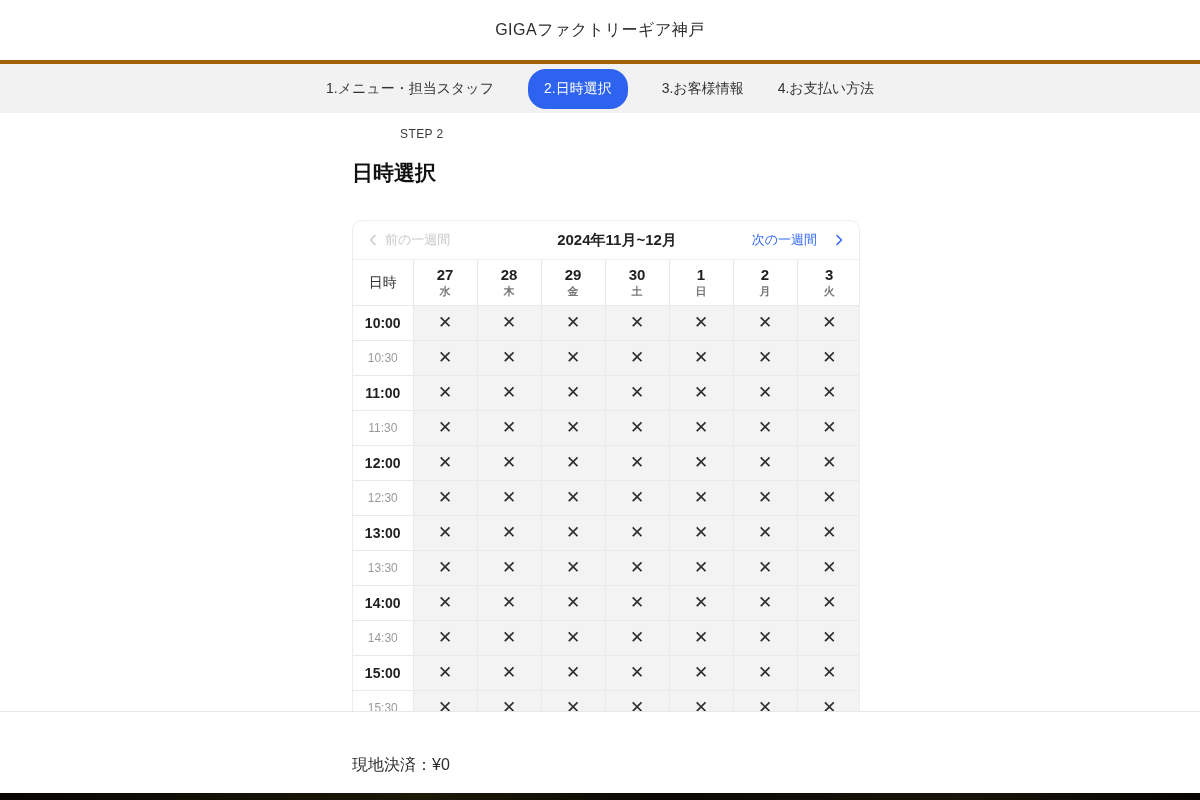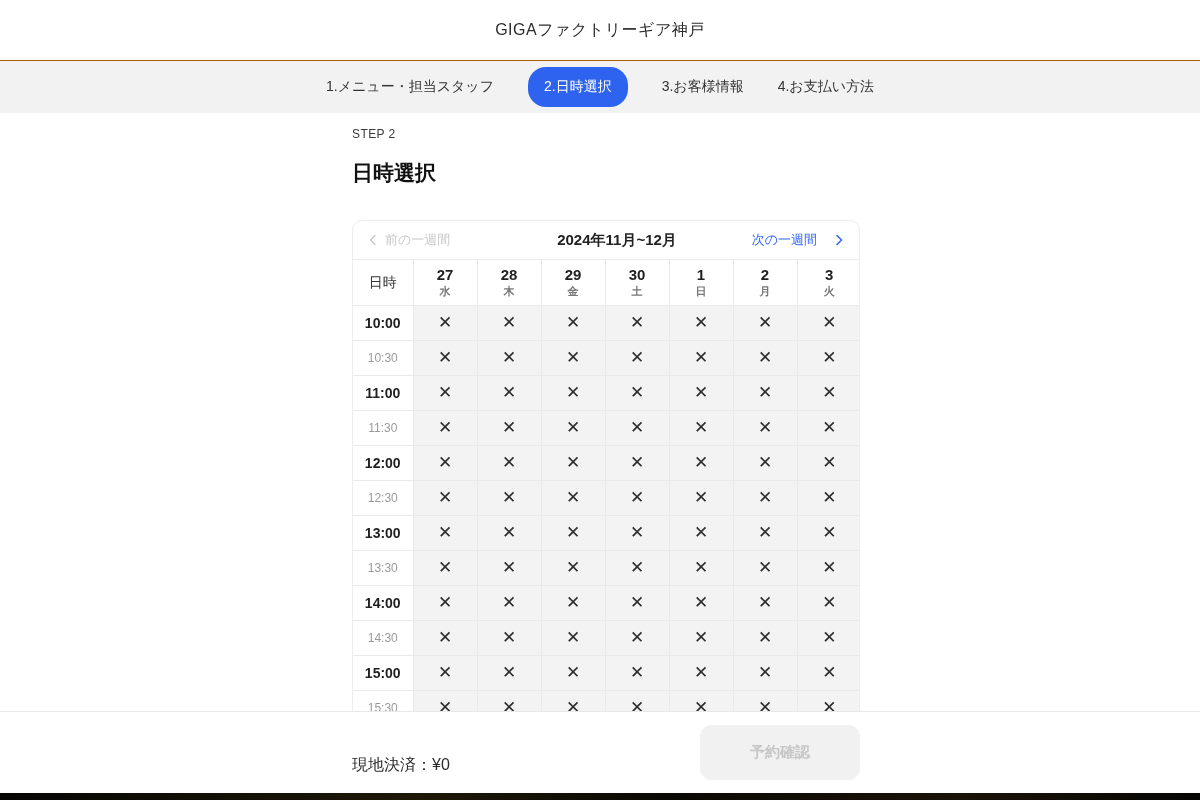--- a/index.html
+++ b/index.html
@@ -5,28 +5,28 @@
   * { margin:0; padding:0; box-sizing:border-box; }
   html,body { width:1200px; height:800px; overflow:hidden; background:#fff;
     font-family:"Liberation Sans","DejaVu Sans",sans-serif; color:#1f1f1f; }
   .page { position:relative; width:1200px; height:800px; background:#fff; }
 
   
   .app-header { height:60px; display:flex; align-items:center; justify-content:center; background:#fff; }
   .app-header .title { font-size:16px; font-weight:500; color:#2b2b2b; letter-spacing:.5px; }
 
   
-  .step-bar { height:53px; background:#f2f2f2; border-top:1px solid #a16207;
+  .step-bar { height:53px; background:#f2f2f2; border-top:4px solid #a16207;
     display:flex; align-items:center; justify-content:center; gap:34px; }
   .step-item { font-size:14px; color:#333; font-weight:500; cursor:default; white-space:nowrap; }
   .step-item.active { background:#2e63f0; color:#fff; padding:11px 16px; border-radius:18px; font-weight:500; }
 
   
   .main { position:absolute; left:352px; top:113px; width:508px; }
-  .step-label { margin-top:14px; font-size:12px; font-weight:500; color:#3a3a3a; letter-spacing:.4px; }
+  .step-label { margin-top:14px; font-size:12px; font-weight:500; color:#3a3a3a; letter-spacing:.4px;margin-left:48px; }
   .page-title { margin-top:18px; font-size:21px; font-weight:700; color:#111; }
 
   .calendar-card { margin-top:33px; border:1px solid #ededed; border-radius:10px 10px 0 0; overflow:hidden; background:#fff; }
   .week-nav { height:39px; display:flex; align-items:center; padding:0 14px; border-bottom:1px solid #ececec; }
   .week-nav .prev { display:flex; align-items:center; gap:6px; color:#c9c9c9; font-size:13px; cursor:default; }
   .week-nav .range { flex:1; text-align:center; font-size:15px; font-weight:600; color:#222;padding-left:32px; }
   .week-nav .next { display:flex; align-items:center; gap:16px; color:#3468f5; font-size:13px; font-weight:500; cursor:pointer;font-family:Liberation Mono, monospace; }
   .chev { width:12px; height:12px; display:inline-block; }
 
   table.slots { border-collapse:collapse; table-layout:fixed; width:508px; }
@@ -272,17 +272,16 @@
               <td class="slot-cell">✕</td>
               <td class="slot-cell">✕</td>
             </tr>
           </tbody>
       </table>
     </section>
   </main>
 
   <footer class="footer-bar">
     <div class="payment-total">現地決済：¥0</div>
-    <button class="confirm-button" aria-disabled="true">予約確認</button>
   </footer>
 
   <div class="bottom-strip"></div>
 </div>
 
 </body></html>

